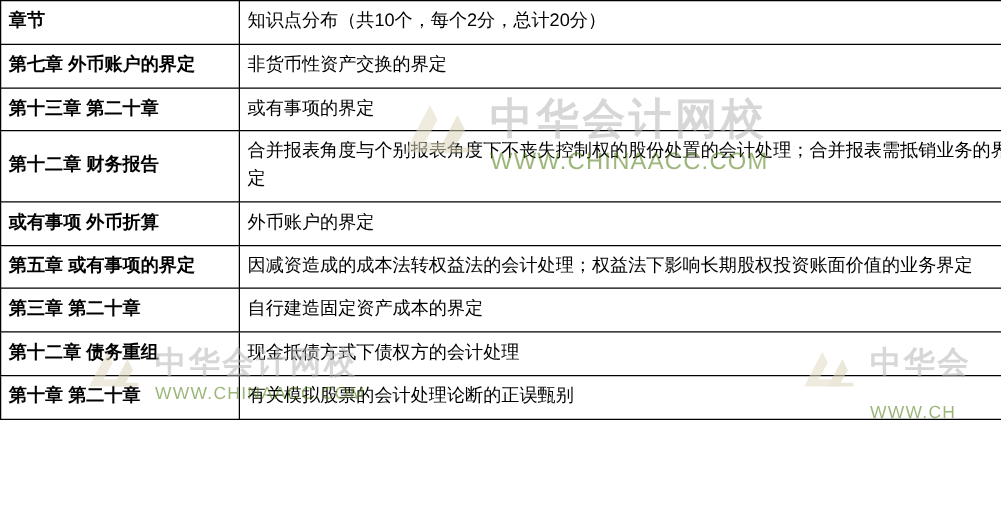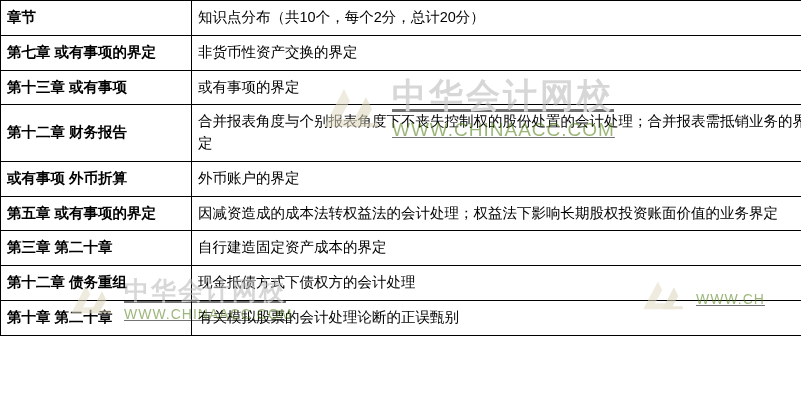--- a/index.html
+++ b/index.html
@@ -52,23 +52,21 @@
   
   .wm-layer {
     position: absolute;
     inset: 0;
     z-index: 3;
     pointer-events: none;
   }
   .wm {
     position: absolute;
     display: flex;
-    align-items: center;
     opacity: 0.55;
-    text-decoration: underline;
   }
   .wm .wm-mark {
     position: relative;
     margin-right: 10px;
     flex: 0 0 auto;
   }
   .wm .wm-text-wrap {
     display: flex;
     flex-direction: column;
     justify-content: center;
@@ -93,41 +91,41 @@
   .wm-main .wm-url { font-size: 19px; margin-top: 6px; }
 
   
   .wm-left { top: 277px; left: 68px; }
   .wm-left .wm-title { font-size: 25px; letter-spacing: 2px; }
   .wm-left .wm-url { font-size: 14px; margin-top: 4px; }
 
   
   .wm-right { top: 277px; left: 640px; }
   .wm-right .wm-title { font-size: 25px; letter-spacing: 2px; }
-  .wm-right .wm-url { font-size: 14px; margin-top: 8px; }
+  .wm-right .wm-url { font-size: 14px; margin-top: 19px; }
 
   .logo-svg { display: block; }
 </style>
 </head>
 <body>
 
 <div id="doc-root">
 
   <table class="kp-table">
     <tbody>
       <tr class="row-head">
         <td class="col-chapter">章节</td>
         <td class="col-detail">知识点分布（共10个，每个2分，总计20分）</td>
       </tr>
       <tr>
-        <td class="col-chapter">第七章  或有事项的界定</td>
+        <td class="col-chapter">第七章  外币账户的界定</td>
         <td class="col-detail">非货币性资产交换的界定</td>
       </tr>
       <tr>
-        <td class="col-chapter">第十三章  或有事项</td>
+        <td class="col-chapter">第十三章  第二十章</td>
         <td class="col-detail">或有事项的界定</td>
       </tr>
       <tr>
         <td class="col-chapter">第十二章  财务报告</td>
         <td class="col-detail">合并报表角度与个别报表角度下不丧失控制权的股份处置的会计处理；合并报表需抵销业务的界定</td>
       </tr>
       <tr>
         <td class="col-chapter">或有事项  外币折算</td>
         <td class="col-detail">外币账户的界定</td>
       </tr>
@@ -179,19 +177,20 @@
     </div>
 
     <div class="wm wm-right">
       <span class="wm-mark">
         <svg class="logo-svg" width="46" height="38" viewBox="0 0 62 52" aria-hidden="true">
           <path d="M4 44 L24 6 L30 18 L20 36 L40 36 L46 44 Z" fill="#e2ddc6"></path>
           <path d="M30 44 L46 14 L52 26 L44 40 L58 40 L58 44 Z" fill="#dcd6bb"></path>
         </svg>
       </span>
       <span class="wm-text-wrap">
+        <span class="wm-title">中华会</span>
         <span class="wm-url">WWW.CH</span>
       </span>
     </div>
 
   </div>
 
 </div>
 
 </body></html>

